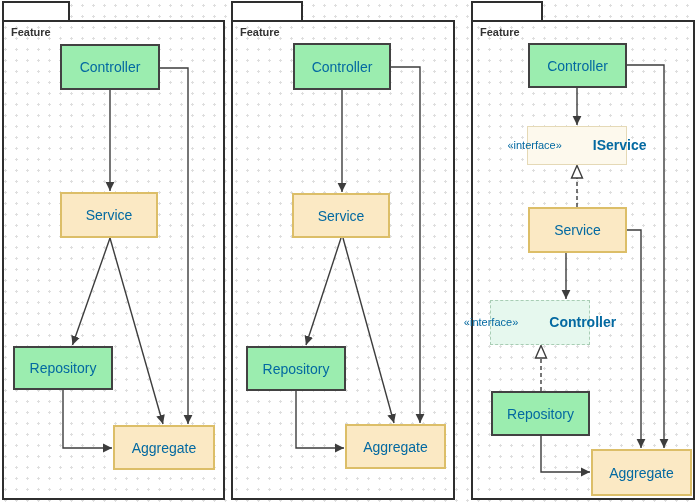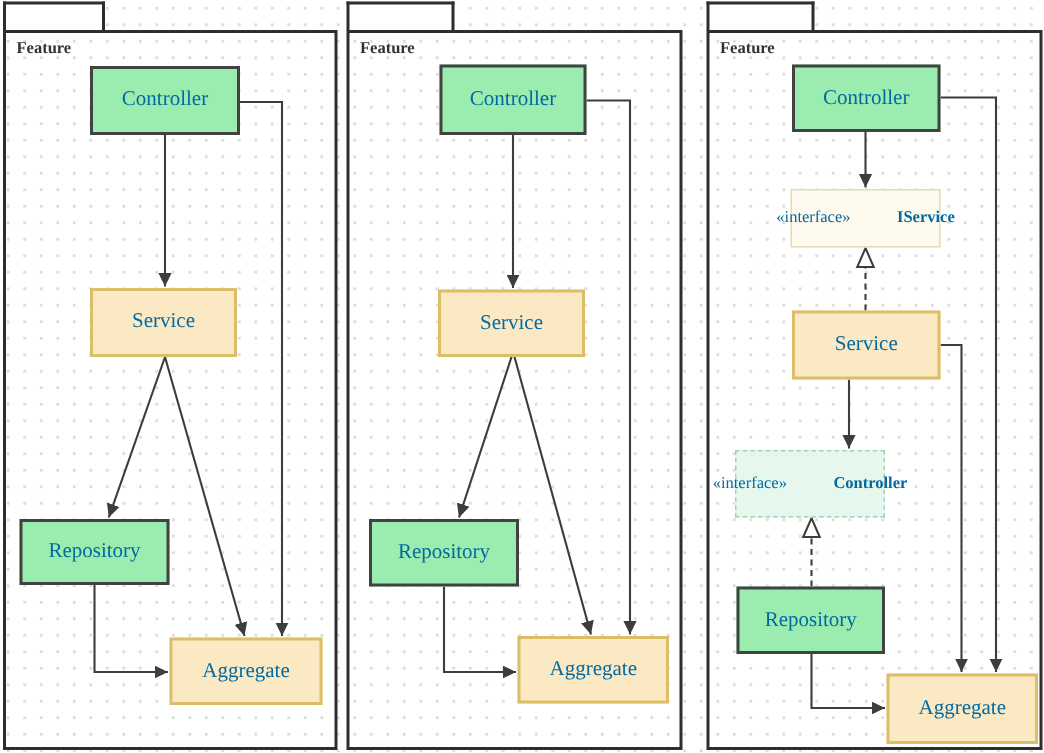--- a/index.html
+++ b/index.html
@@ -1,21 +1,21 @@
 <!DOCTYPE html>
 <html style="--class-green-fill: #9bedaf; --class-green-border: #424242; --class-yellow-fill: #fbe9c4; --class-yellow-border: #dcbe68; --interface-yellow-fill: #fdf9ed; --interface-yellow-border: #e5d9b6; --interface-green-fill: #e6f8ee; --interface-green-border: #a8cdb4; --connector: #3d3d3d; --frame-border: #2e2e2e;"><head>
 <meta charset="utf-8">
 <style>
   html,body{margin:0;padding:0;background:#ffffff;}
   .stage{
     position:relative;width:696px;height:502px;overflow:hidden;
     background-color:#ffffff;
     background-image:radial-gradient(circle, #dedede 1px, transparent 1.25px);
     background-size:11px 11px;
-    font-family:Liberation Serif, serif;
+    font-family:Liberation Sans, sans-serif;
     color:#333;
   }
   .pkg-tab{
     position:absolute;height:19px;background:#ffffff;
     border:2px solid #2e2e2e;border-bottom:none;box-sizing:border-box;
   }
   .pkg-body{
     position:absolute;border:2px solid #2e2e2e;box-sizing:border-box;
     background:transparent;
   }
@@ -38,21 +38,21 @@
   .node.iface{flex-direction:row;gap:13px;line-height:1.15;}
   .node.iface-yellow{
     background:var(--interface-yellow-fill,#fdf9ed);
     border:1px solid var(--interface-yellow-border,#e5d9b6);
   }
   .node.iface-green{
     background:var(--interface-green-fill,#e6f8ee);
     border:1px dashed var(--interface-green-border,#a8cdb4);
   }
   .stereo{font-size:11px;}
-  .iname{font-size:11px;font-weight:bold;padding-left:18px;}
+  .iname{font-size:14px;font-weight:bold;padding-left:18px;}
   svg.wires{position:absolute;left:0;top:0;pointer-events:none;}
   .connector{stroke:var(--connector,#3d3d3d);stroke-width:1.4;fill:none;}
   .connector.dashed{stroke-dasharray:4 3;}
 </style>
 </head>
 <body>
 
 <div class="stage">
 
   <div class="pkg-tab" style="left:2px;top:1px;width:68px;"></div>

